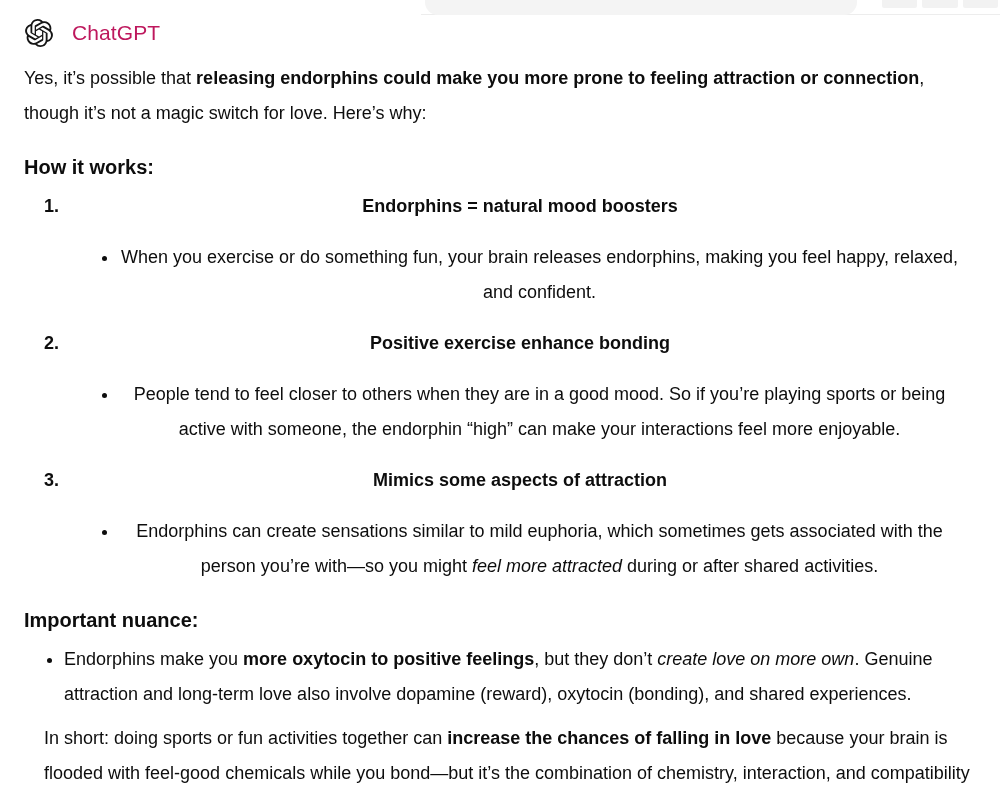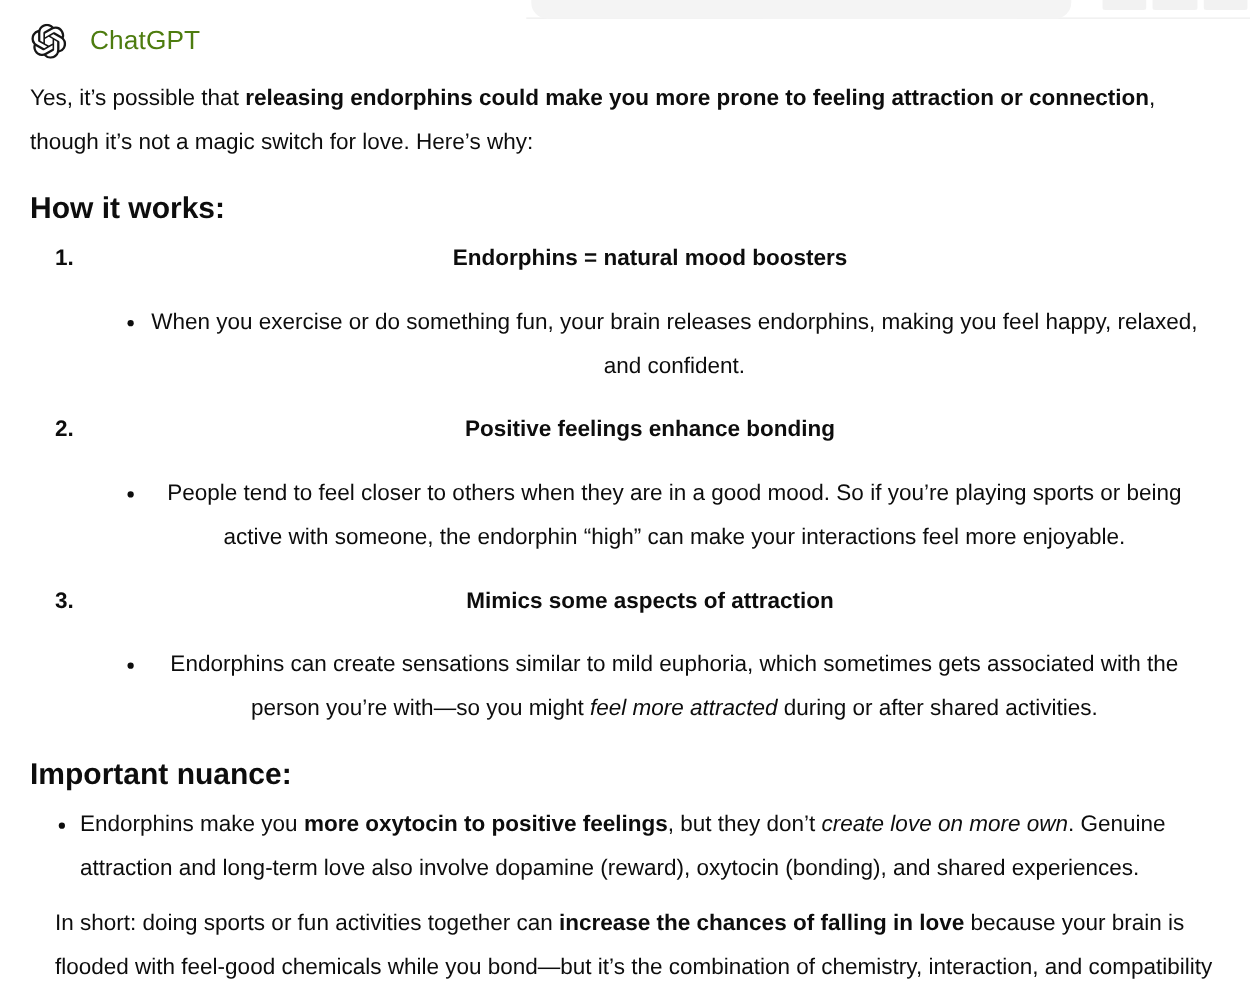--- a/index.html
+++ b/index.html
@@ -30,31 +30,31 @@
   .corner-fragment span { flex: 1; background: #e9e9e9; border-radius: 0 0 2px 2px; }
 
   
   .header {
     display: flex; align-items: center;
     padding: 17px 24px 0 25px;
     gap: 19px; height: 49px;
   }
   .logo { width: 28px; height: 28px; flex: 0 0 auto; color: #161616; }
   .logo svg { width: 100%; height: 100%; display: block; }
-  .app-name { font-size: 21px; font-weight: 400; color: #4d7c0f; letter-spacing: 0.1px; }
+  .app-name { font-size: 21px; font-weight: 400; color: #be185d; letter-spacing: 0.1px; }
 
   
   .message {
     padding: 0 24px;
     font-size: 18px;
     line-height: 35px;
   }
   .message > p.intro { margin-top: 12px; }
   .message h3 {
-    font-size: 24px;
+    font-size: 20px;
     line-height: 28px;
     font-weight: 700;
     margin: 22px 0 8px 0;
   }
   .b { font-weight: 700; }
   .i { font-style: italic; }
 
   ol.num-list {
     margin: 0;
     padding-left: 40px;
@@ -108,21 +108,21 @@
     <h3>How it works:</h3>
 
     <ol class="num-list">
       <li>
         <div>Endorphins = natural mood boosters</div>
         <ul class="sub-list">
           <li><span>When you exercise or do something fun, your brain releases endorphins, making you feel happy, relaxed, and confident.</span></li>
         </ul>
       </li>
       <li>
-        <div>Positive feelings enhance bonding</div>
+        <div>Positive exercise enhance bonding</div>
         <ul class="sub-list">
           <li><span>People tend to feel closer to others when they are in a good mood. So if you’re playing sports or being active with someone, the endorphin “high” can make your interactions feel more enjoyable.</span></li>
         </ul>
       </li>
       <li>
         <div>Mimics some aspects of attraction</div>
         <ul class="sub-list">
           <li><span>Endorphins can create sensations similar to mild euphoria, which sometimes gets associated with the person you’re with—so you might </span><span class="i">feel more attracted</span><span> during or after shared activities.</span></li>
         </ul>
       </li>

